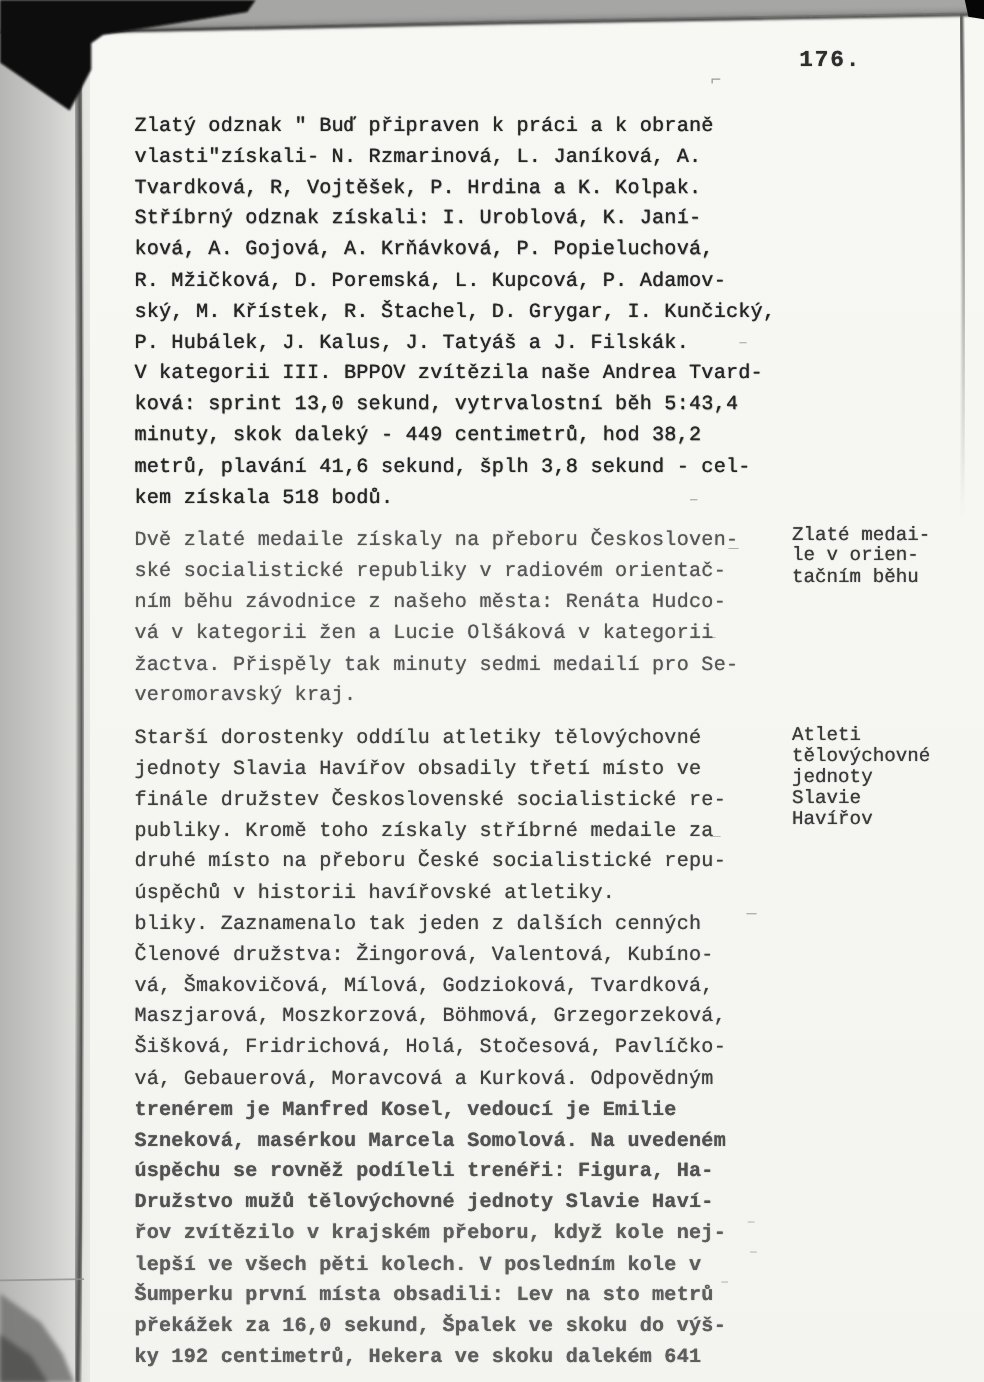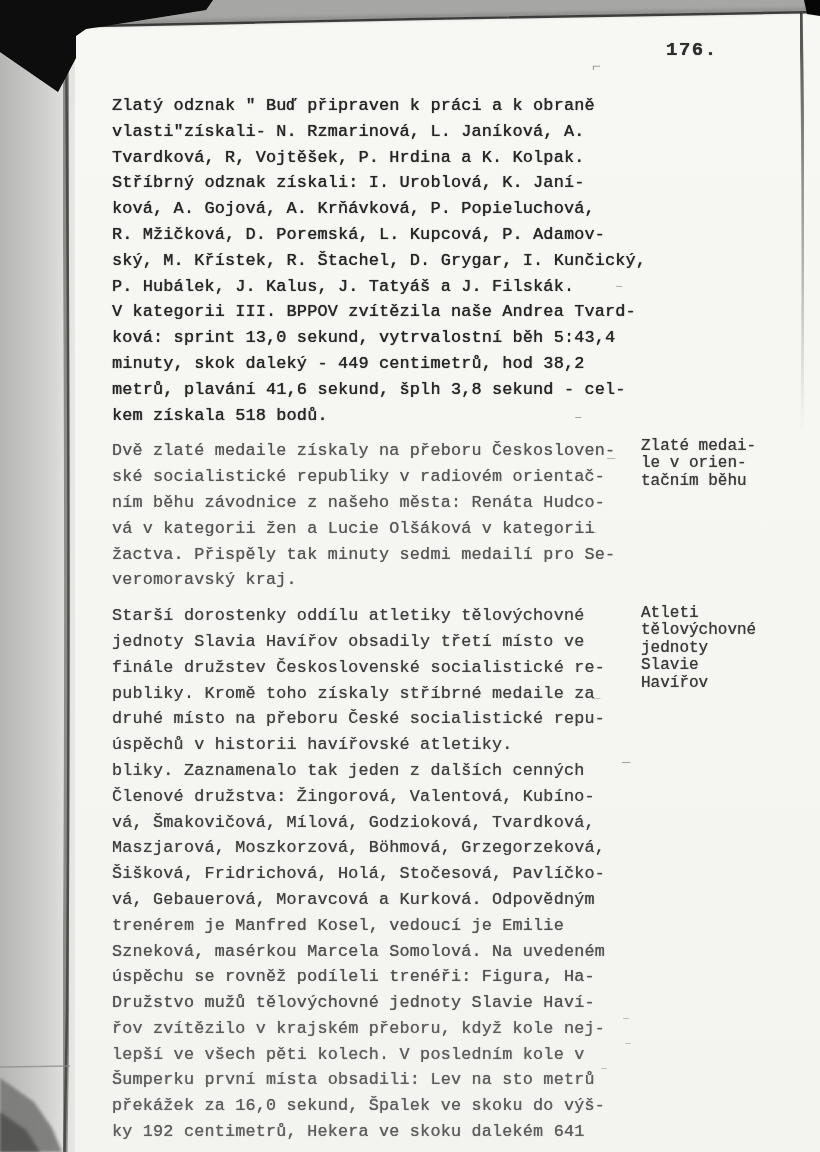--- a/index.html
+++ b/index.html
@@ -12,24 +12,24 @@
   .pagenum{
     position:absolute;left:666px;top:39px;font-size:19px;letter-spacing:1.5px;
     color:#2e2e2c;text-shadow:0 0 .8px rgba(30,30,30,.85);font-weight:bold;
   }
   #text-block{position:absolute;left:112px;top:93px;width:600px;}
   .para{margin:0 0 10px 0;}
   .line{height:25.8px;line-height:25.8px;font-size:16.8px;letter-spacing:.2px;white-space:pre;}
   .para0{color:#262626;text-shadow:0 0 .8px rgba(25,25,25,.85),.4px .4px .7px rgba(0,0,0,.3);}
   .para1{color:#565656;text-shadow:0 0 .8px rgba(80,80,80,.8);}
   .para2{color:#404040;text-shadow:0 0 .8px rgba(55,55,55,.8);}
-  .para2 .line:nth-child(n+13){color:#525252;}
+  .para2 .line:nth-child(n+13){color:#525252;font-weight:bold;}
   .para2 .line:nth-child(n+17){color:#5e5e5e;}
   .margin-note{
-    position:absolute;left:641px;font-size:16px;line-height:17.4px;white-space:pre;
+    position:absolute;left:660px;font-size:16px;line-height:17.4px;white-space:pre;
     color:#3a3a3a;text-shadow:0 0 .8px rgba(45,45,45,.85);
   }
   #note0{top:438px;}
   #note1{top:605px;}
   .artifact{position:absolute;color:#3f3f3f;line-height:1;}
   #scan-frame{position:absolute;left:0;top:0;pointer-events:none;}
 </style>
 </head>
 <body>
 

